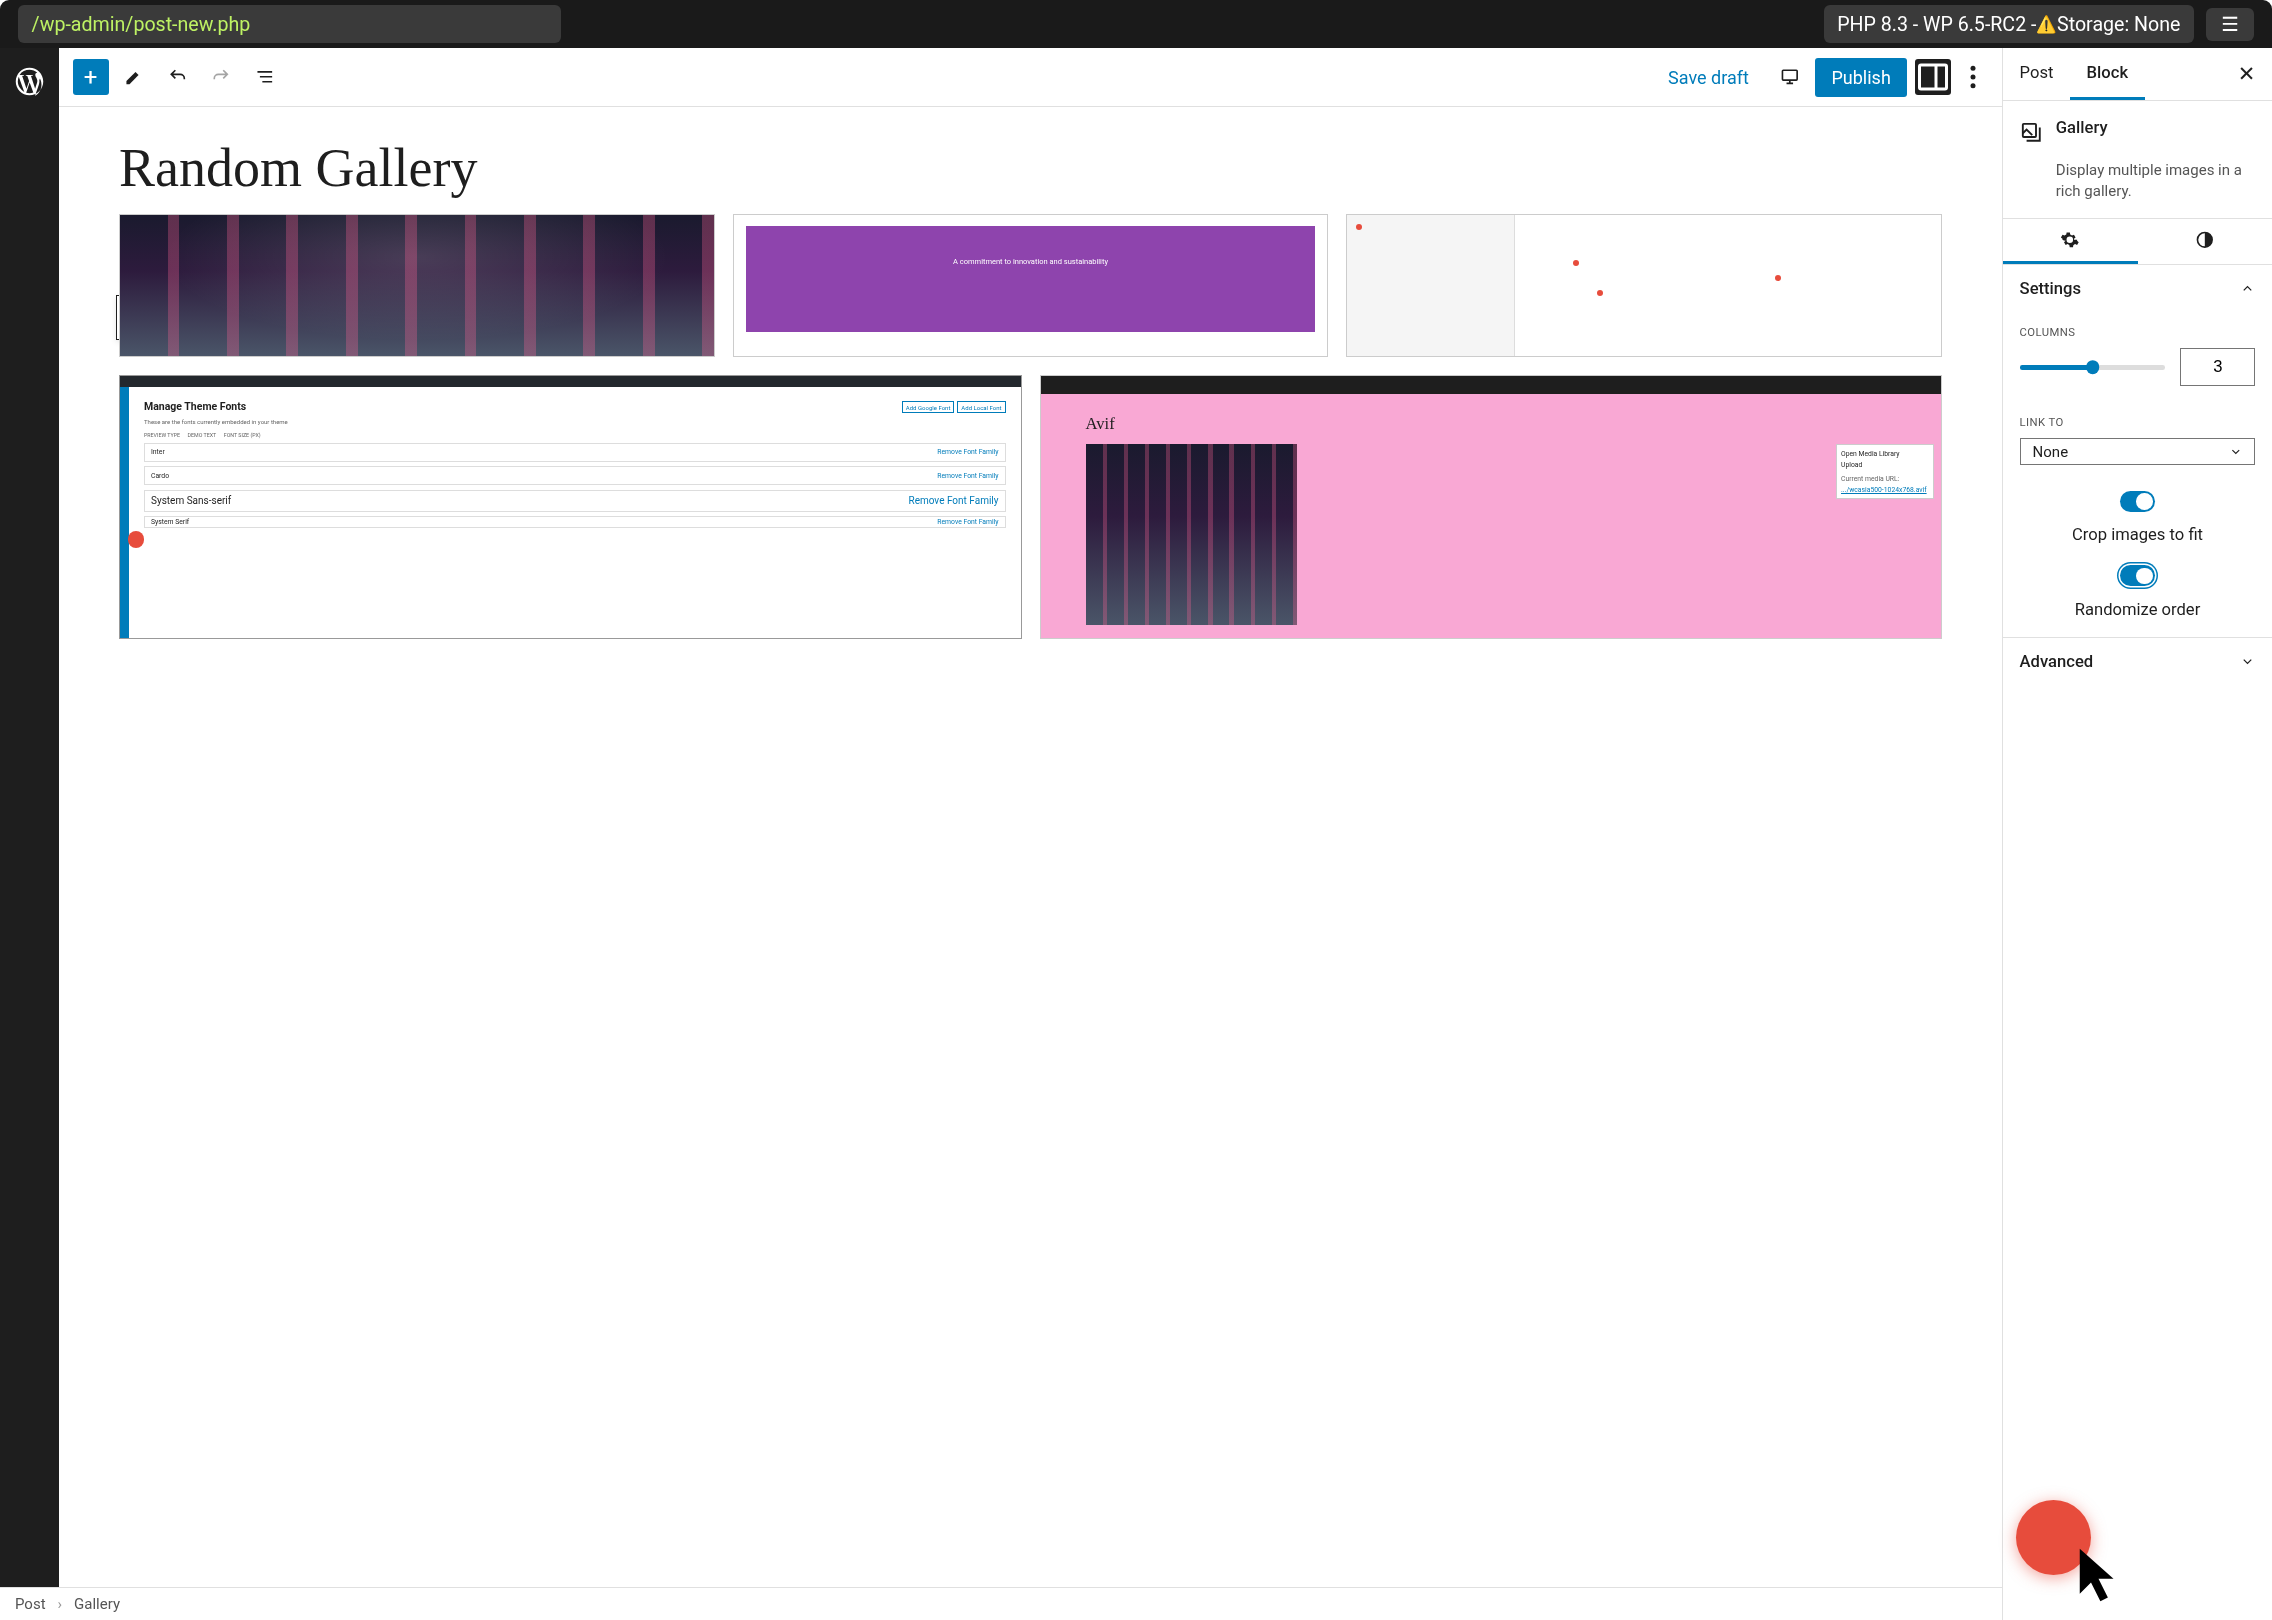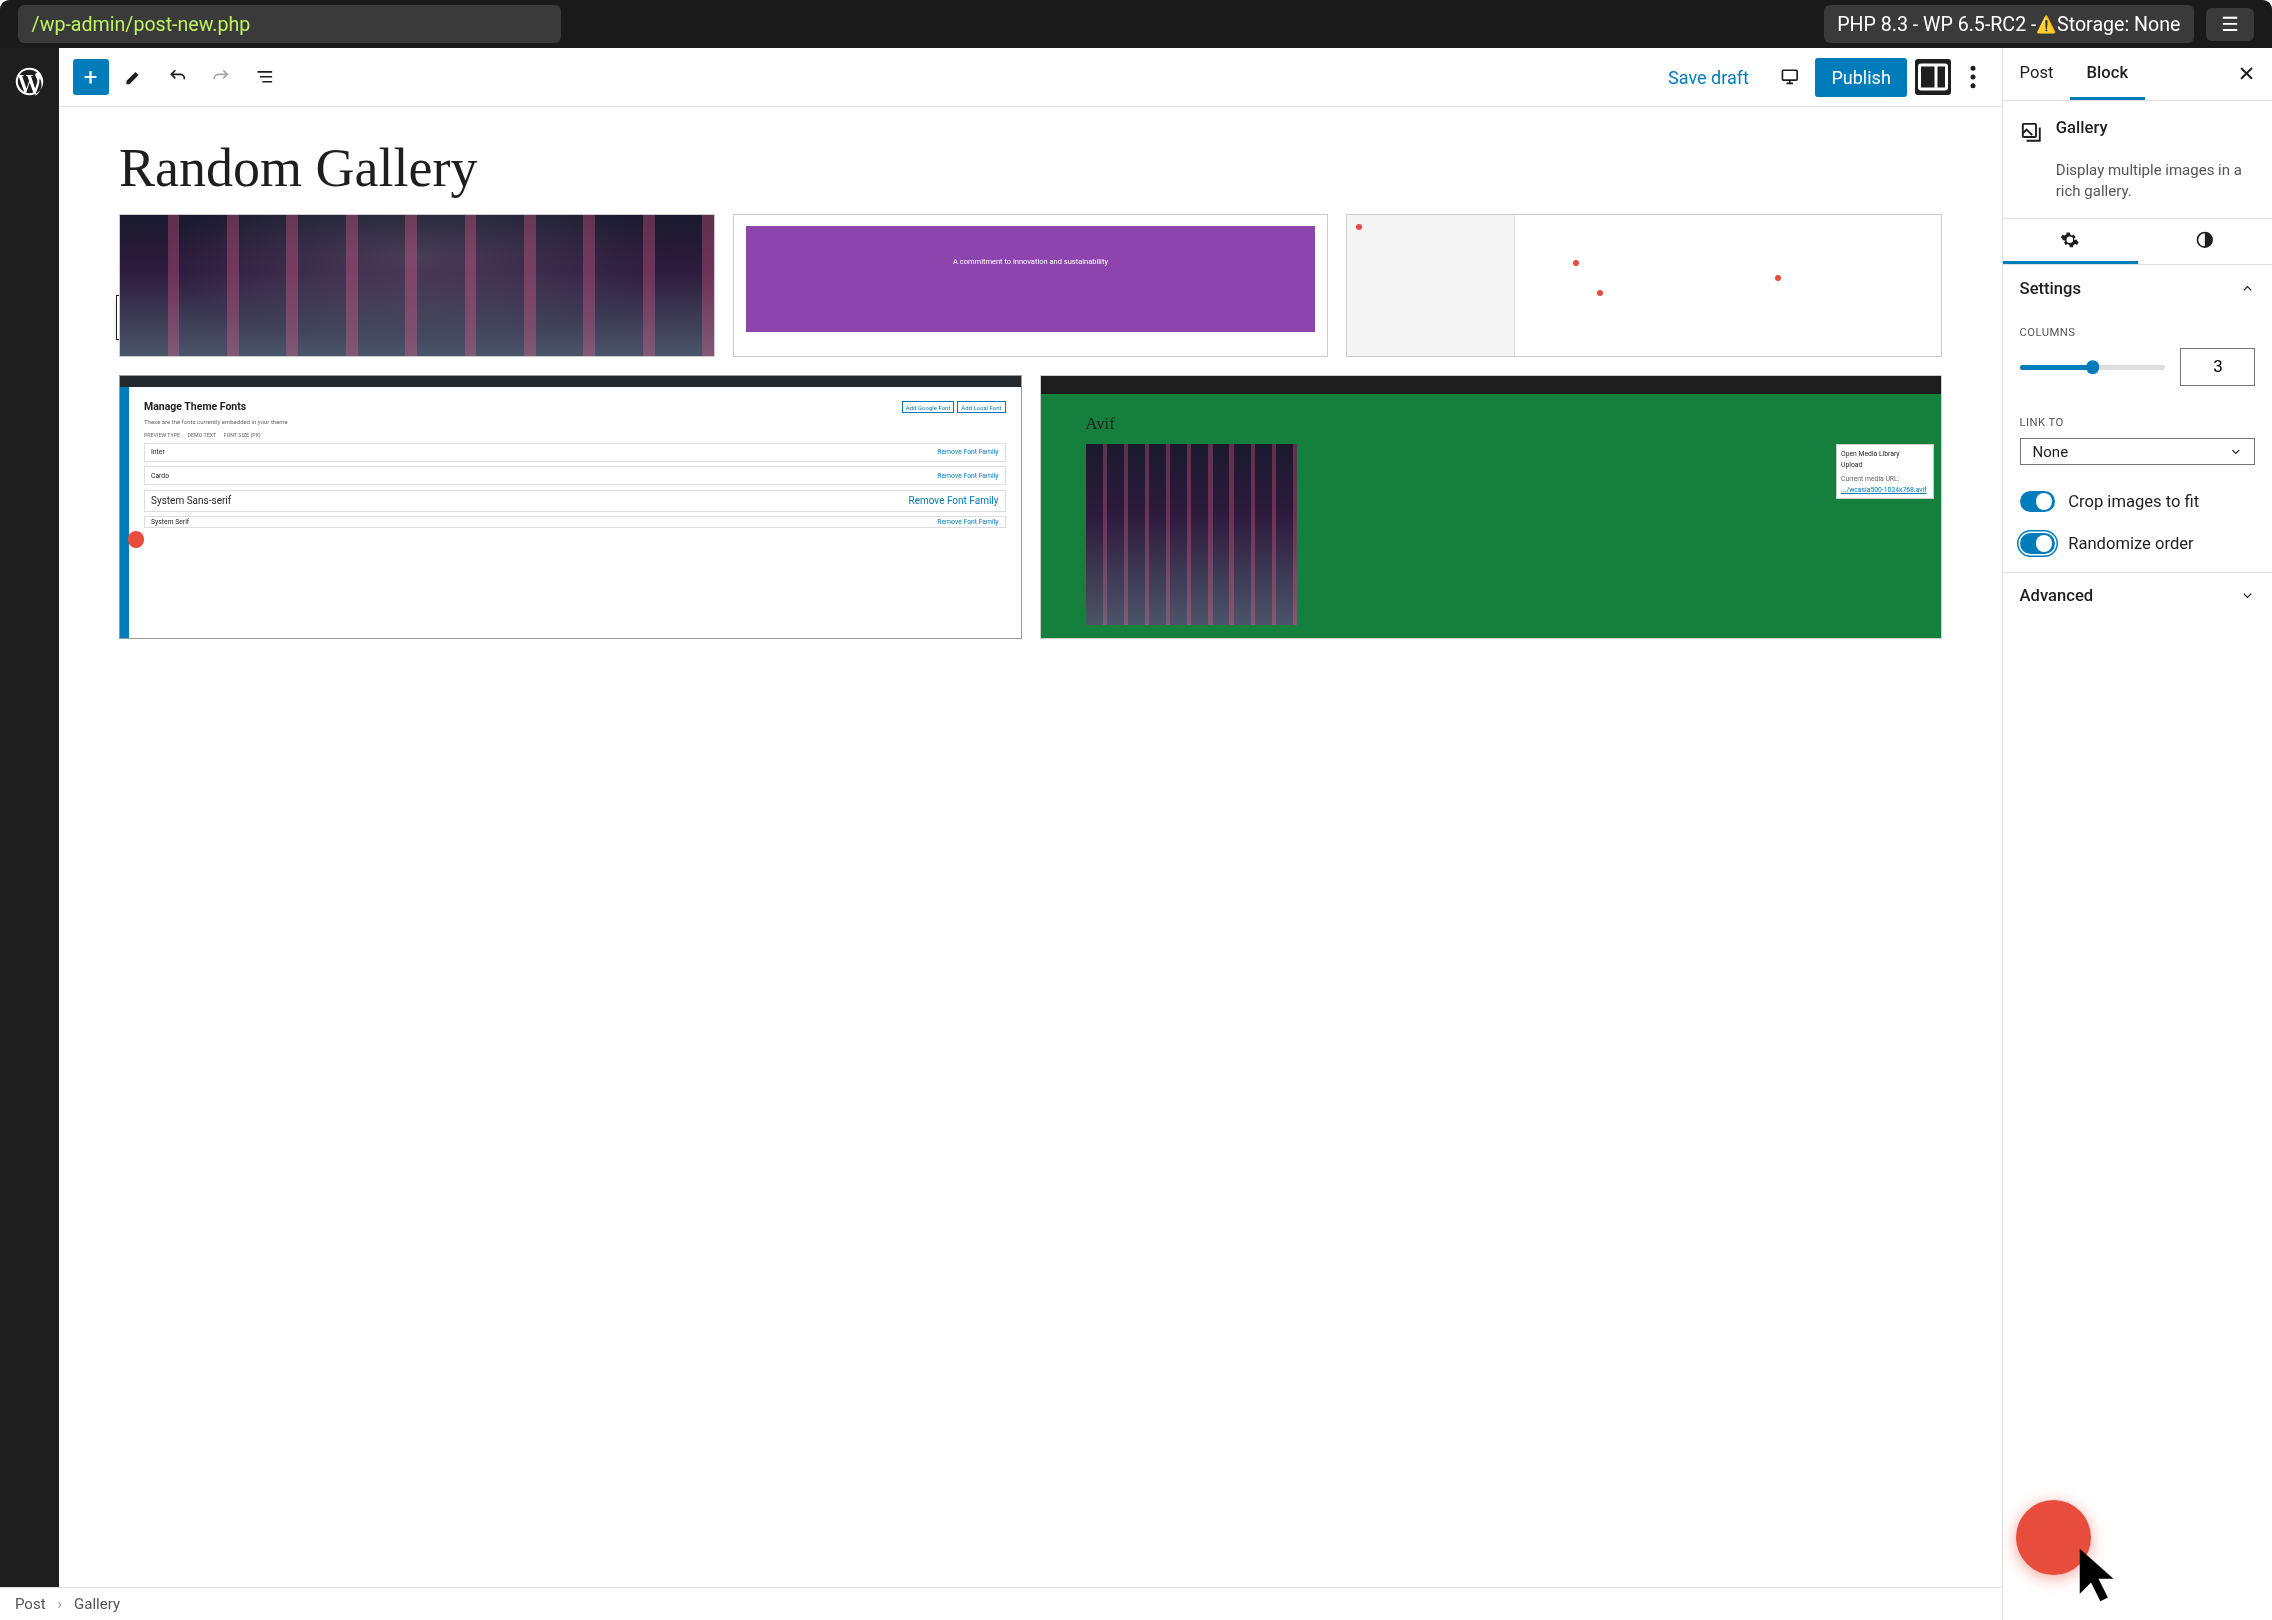--- a/index.html
+++ b/index.html
@@ -49,21 +49,21 @@
 .thumb-purple::before { content:""; position:absolute; top:8%; left:2%; right:2%; height:75%; background:#8e44ad; }
 .thumb-purple::after { content:"A commitment to innovation and sustainability"; position:absolute; top:30%; left:0; right:0; text-align:center; color:#fff; font-size:7.5px; }
 .thumb-admin { background:#fff; }
 .thumb-admin::before { content:""; position:absolute; top:0; left:0; width:28%; bottom:0; background:#f5f5f5; border-right:0.8px solid #ddd; }
 .thumb-admin .dot { position:absolute; width:6px; height:6px; border-radius:50%; background:#e74c3c; }
 .thumb-fonts { background:#fff; border:0.8px solid #999; }
 .thumb-fonts .topbar { position:absolute; top:0; left:0; right:0; height:10.5px; background:#23282d; }
 .thumb-fonts .sidebar { position:absolute; top:10.5px; left:0; width:9px; bottom:0; background:#007cba; }
 .thumb-fonts .panel { position:absolute; top:10.5px; left:9px; right:0; bottom:0; background:#fff; padding:13.6px 15px; font-size:7.5px; }
 .thumb-fonts .cursor-dot { position:absolute; left:7.5px; bottom:90px; width:16.6px; height:16.6px; background:#e74c3c; border-radius:50%; }
-.thumb-media { background:#15803d; }
+.thumb-media { background:#f9a8d4; }
 .thumb-media .editor-top { position:absolute; top:0; left:0; right:0; height:18px; background:#1e1e1e; }
 .thumb-media .avif { position:absolute; top:38px; left:45px; font-family:Georgia,serif; font-size:16.6px; }
 .thumb-media .img { position:absolute; top:68px; left:45px; width:211px; height:181px; background:linear-gradient(180deg,#1a1a2e 0%,#2d1b3d 40%,#4a5568 100%); }
 .thumb-media .img::before { content:""; position:absolute; inset:0; background:repeating-linear-gradient(90deg,transparent 0 8%,rgba(255,100,150,0.3) 8% 10%); }
 .thumb-media .panel { position:absolute; top:68px; right:7.5px; width:98px; background:#fff; border:0.8px solid #ccc; font-size:6.8px; padding:4.5px; }
 
 .right-sidebar { width: 270px; border-left: 0.8px solid #e0e0e0; display: flex; flex-direction: column; overflow-y: auto; }
 .sb-tabs { display: flex; border-bottom: 0.8px solid #e0e0e0; align-items: center; }
 .sb-tab { padding: 15px 16.6px; font-size: 16.6px; cursor: pointer; border-bottom: 3px solid transparent; }
 .sb-tab.active { border-bottom-color: #007cba; font-weight: 500; }
@@ -78,21 +78,21 @@
 .sb-subtab svg { width: 19.6px; height: 19.6px; }
 .sb-section { padding: 15px 16.6px; }
 .sb-section-head { display: flex; justify-content: space-between; align-items: center; font-size: 16.6px; font-weight: 500; cursor: pointer; padding: 13.6px 16.6px; }
 .sb-label { font-size: 11.3px; text-transform: uppercase; letter-spacing: 0.4px; color: #555; margin-bottom: 9px; }
 .columns-control { display: flex; align-items: center; gap: 15px; }
 .slider-wrap { flex: 1; position: relative; height: 4.5px; background: #ddd; border-radius: 2.3px; }
 .slider-fill { position: absolute; left: 0; top: 0; height: 100%; width: 50%; background: #007cba; border-radius: 2.3px; }
 .slider-thumb { position: absolute; left: 50%; top: 50%; width: 13.6px; height: 13.6px; background: #007cba; border-radius: 50%; transform: translate(-50%, -50%); }
 .columns-input { width: 75px; height: 38px; border: 0.8px solid #757575; font-size: 16.6px; text-align: center; }
 .link-select { width: 100%; height: 27px; border: 0.8px solid #757575; padding: 0 12px; font-size: 15px; display: flex; align-items: center; justify-content: space-between; cursor: pointer; }
-.toggle-row { display: flex; align-items: center; gap: 13.6px; padding: 10.5px 16.6px; }
+.toggle-row { display: flex; align-items: center; gap: 13.6px; padding: 10.5px 16.6px; flex-direction: column; }
 .toggle { width: 35px; height: 21px; background: #007cba; border-radius: 10.5px; position: relative; cursor: pointer; }
 .toggle::after { content:""; position: absolute; width: 16.6px; height: 16.6px; background: #fff; border-radius: 50%; top: 2.3px; right: 2.3px; }
 .toggle.focused { box-shadow: 0 0 0 1.5px #fff, 0 0 0 3px #007cba; }
 .toggle-label { font-size: 16.6px; }
 
 .big-cursor { position: absolute; width: 75px; height: 75px; background: #e74c3c; border-radius: 50%; z-index: 100; box-shadow: 0 3px 15px rgba(231,76,60,0.5); }
 .big-cursor-arrow { position: absolute; z-index: 101; }
 
 .breadcrumb-bar { height: 33px; border-top: 0.8px solid #e0e0e0; display: flex; align-items: center; padding: 0 15px; font-size: 15px; color: #555; gap: 12px; background:#fff; position:fixed; bottom:0; left:0; right:270px; }
 .breadcrumb-bar .crumb { cursor: pointer; }

